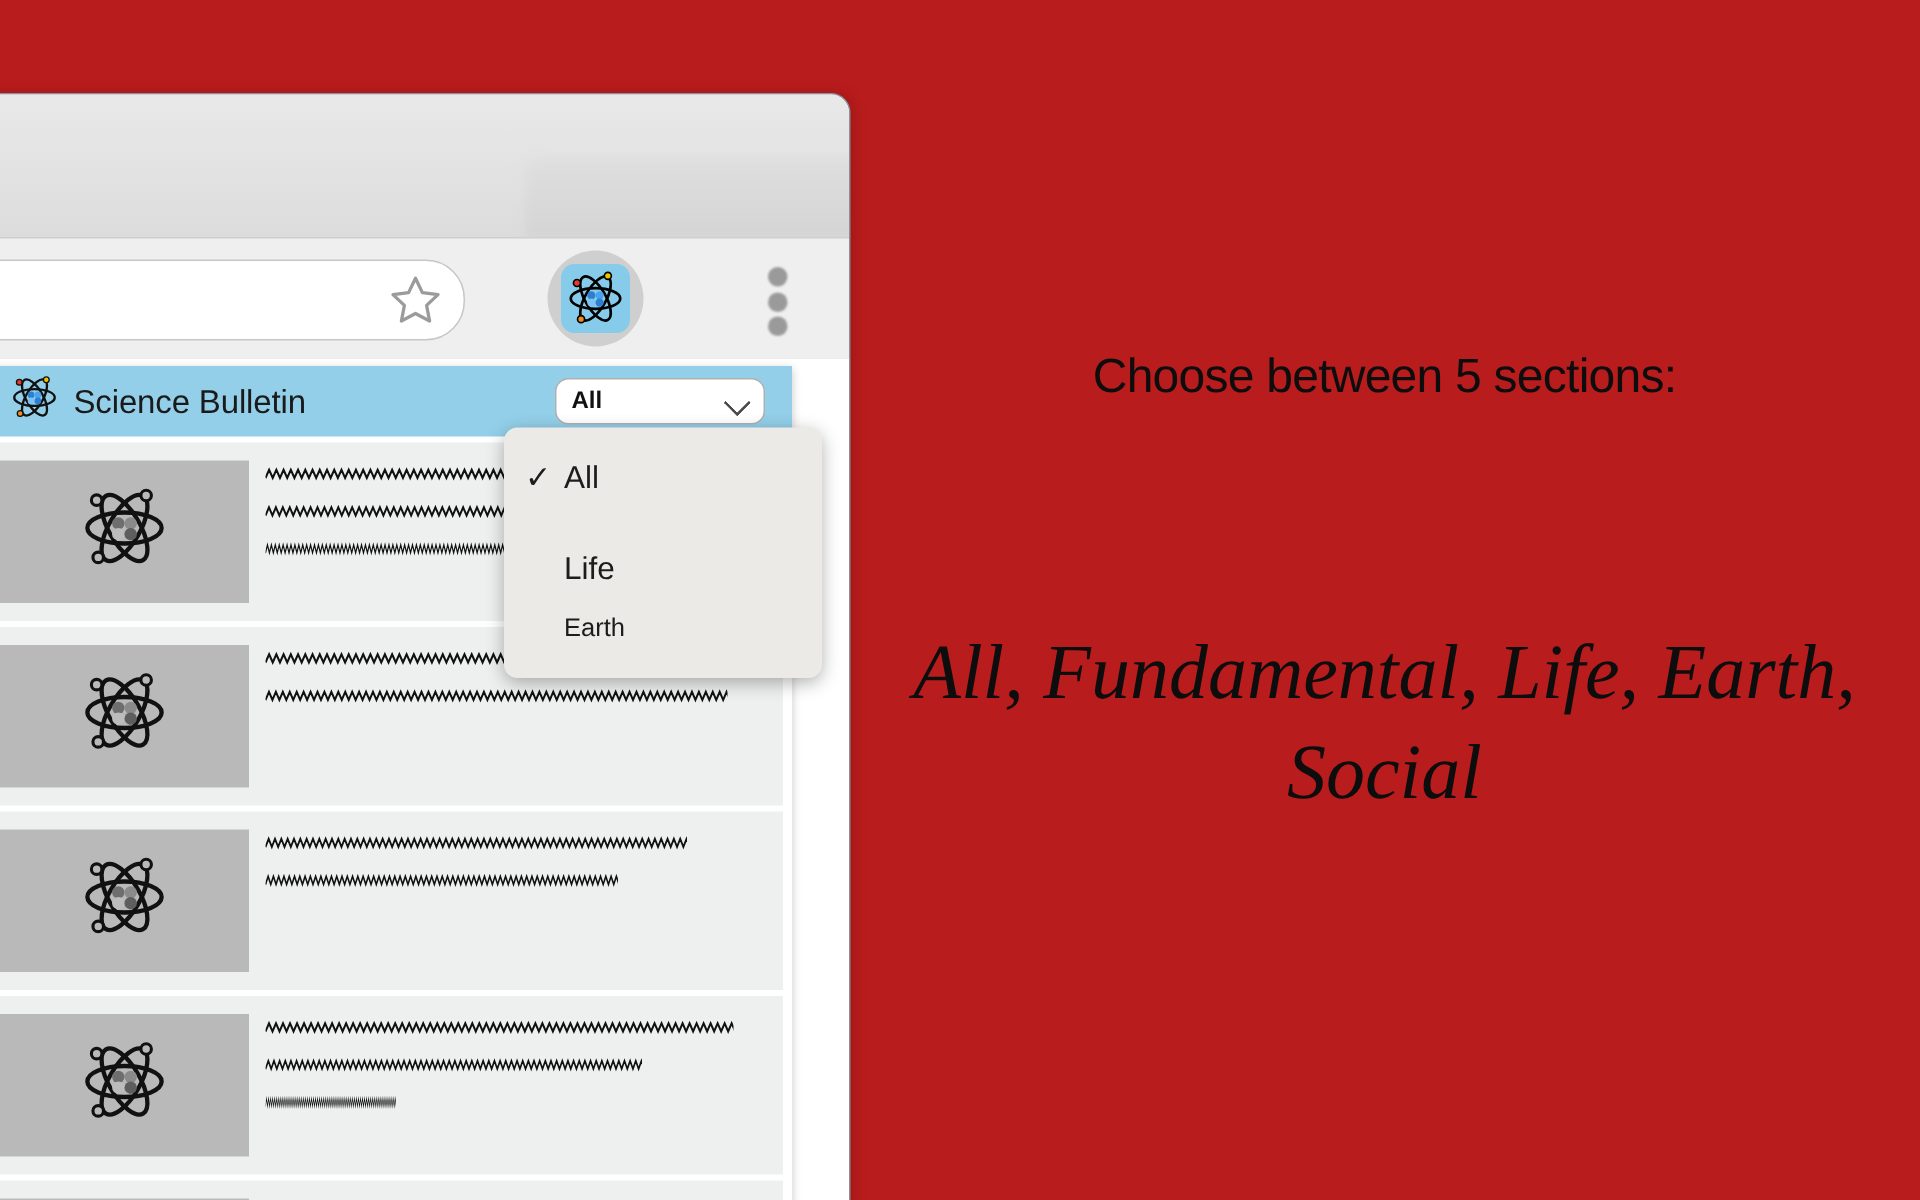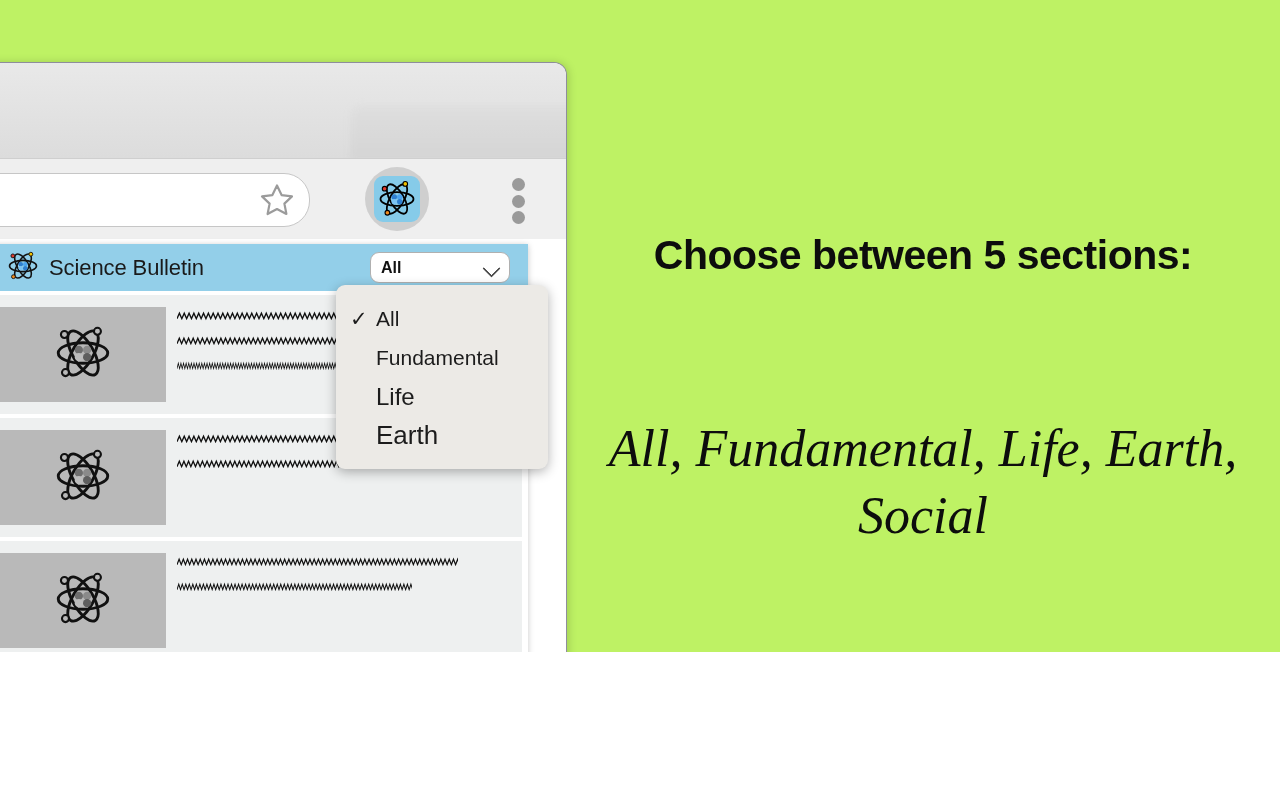--- a/index.html
+++ b/index.html
@@ -4,22 +4,22 @@
 <title>Science Bulletin Extension Promo</title>
 <style>
   html, body {
     margin: 0; padding: 0;
     width: 1280px; height: 800px;
     overflow: hidden;
     font-family: "Liberation Sans", sans-serif;
   }
   #stage {
     position: relative;
-    width: 1280px; height: 652px;
-    background: #bef264;
+    width: 1280px; height: 800px;
+    background: #b91c1c;
     overflow: hidden;
   }
 
   
   .browser-window {
     position: absolute;
     left: -120px;
     top: 63px;
     width: 686px;
     height: 760px;
@@ -178,22 +178,22 @@
   .promo {
     position: absolute;
     left: 566px; top: 0;
     width: 714px; height: 800px;
   }
   .promo-heading {
     position: absolute;
     left: 0; top: 232px;
     width: 714px;
     text-align: center;
-    font-size: 41px;
-    font-weight: bold;
+    font-size: 32px;
+    font-weight: normal;
     color: #0d0d0d;
     letter-spacing: -0.5px;
   }
   .promo-sub {
     position: absolute;
     left: 30px; top: 388px;
     width: 654px;
     text-align: center;
     font-family: "Liberation Serif", serif;
     font-style: italic;
@@ -426,29 +426,25 @@
   </div>
 
   <div id="section-menu" style="position:absolute; left:336px; top:285px; width:212px;
               background:#ECEAE6; border-radius:9px;
               box-shadow:0 3px 12px rgba(0,0,0,.30); padding:14px 0 14px 0;
               box-sizing:border-box;">
       <div style="display: flex; align-items: center; height: 39px; padding: 0px 14px; font-size: 21px; color: rgb(28, 28, 28);">
         <span style="width: 26px; flex: 0 0 26px; font-size: 21px; line-height: 1; color: rgb(28, 28, 28);">✓</span>
         <span>All</span>
       </div>
-      <div style="display: flex; align-items: center; height: 39px; padding: 0px 14px; font-size: 21px; color: rgb(28, 28, 28);">
-        <span style="width: 26px; flex: 0 0 26px; font-size: 21px; line-height: 1; color: rgb(28, 28, 28);"></span>
-        <span>Fundamental</span>
-      </div>
-      <div style="display: flex; align-items: center; height: 39px; padding: 0px 14px; font-size: 24px; color: rgb(28, 28, 28);">
+      <div style="display: flex; align-items: center; height: 39px; padding: 0px 14px; font-size: 21px; color: rgb(28, 28, 28); margin-top: 22px;">
         <span style="width: 26px; flex: 0 0 26px; font-size: 21px; line-height: 1; color: rgb(28, 28, 28);"></span>
         <span>Life</span>
       </div>
-      <div style="display: flex; align-items: center; height: 39px; padding: 0px 14px; font-size: 26px; color: rgb(28, 28, 28);">
+      <div style="display: flex; align-items: center; height: 39px; padding: 0px 14px; font-size: 17px; color: rgb(28, 28, 28);">
         <span style="width: 26px; flex: 0 0 26px; font-size: 21px; line-height: 1; color: rgb(28, 28, 28);"></span>
         <span>Earth</span>
       </div>
     </div>
 
   <div class="promo">
     <div class="promo-heading">Choose between 5 sections:</div>
     <div class="promo-sub">All, Fundamental, Life, Earth, Social</div>
   </div>
 

